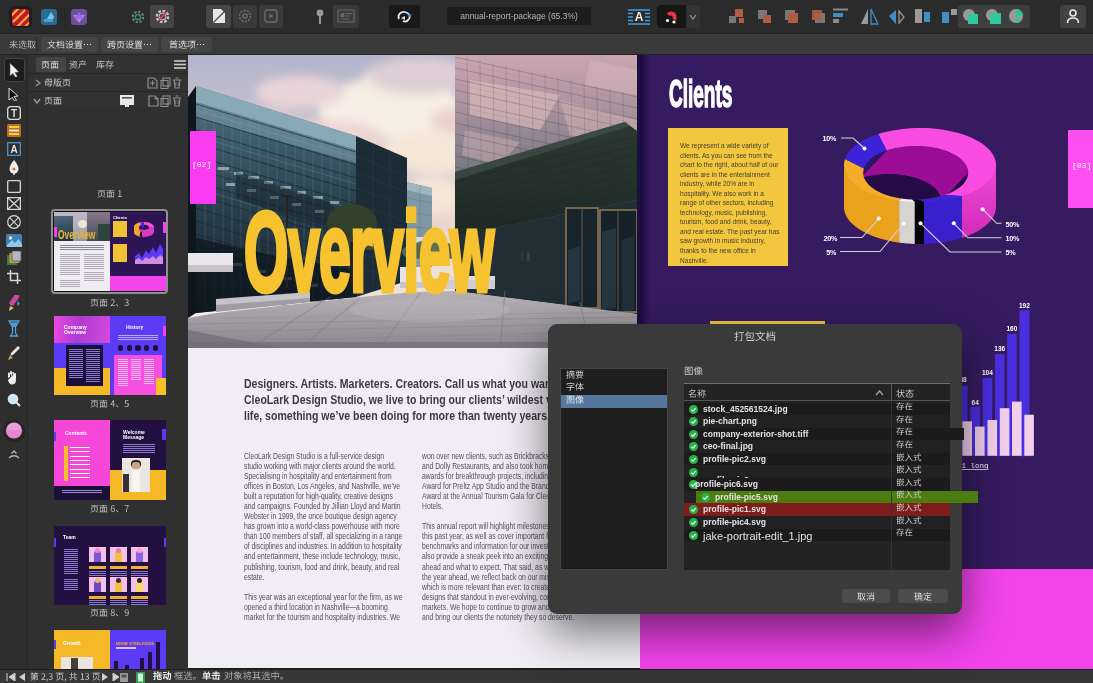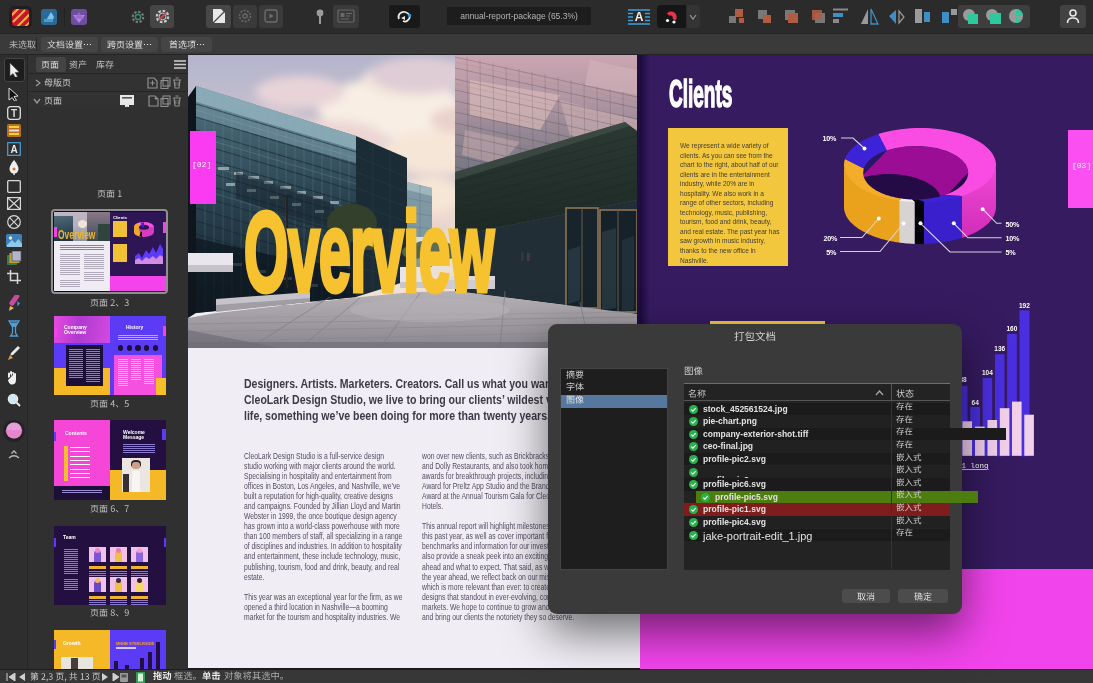--- a/index.html
+++ b/index.html
@@ -988,21 +988,21 @@
           <div class="abs" style="left:0;top:31.1px;width:266px;height:12.6px;background:#212121">
 <svg class="abs" style="left:5px;top:2px" width="9" height="9">
               <circle cx="4.5" cy="4.5" r="4.5" fill="#28b24c"></circle>
               <path d="M2.3 4.6l1.6 1.6 2.8-3" fill="none" stroke="#fff" stroke-width="1.2"></path>
             </svg>
 <span class="abs" style="left:19px;top:1px;color:#e2e2e2;font-size:8.5px;font-weight:bold">pie-chart.png</span>
 </div>
           <svg style="position:fixed;left:895.5px;top:414.7px;z-index:90" width="19.0" height="11.1">
             <path d="M2.8 5.2H8.1V5.8H2.8ZM3.6 3.0H7.1V3.6H3.6ZM5.2 4.5H5.9V7.4Q5.9 7.7 5.8 7.8Q5.7 8.0 5.5 8.1Q5.3 8.1 4.9 8.1Q4.6 8.2 4.0 8.2Q4.0 8.0 3.9 7.8Q3.9 7.7 3.8 7.5Q4.1 7.6 4.3 7.6Q4.6 7.6 4.8 7.6Q5.0 7.6 5.0 7.6Q5.1 7.5 5.2 7.5Q5.2 7.5 5.2 7.4ZM6.9 3.0H7.1L7.2 3.0L7.6 3.3Q7.3 3.6 7.0 3.9Q6.7 4.2 6.3 4.4Q5.9 4.7 5.6 4.9Q5.5 4.8 5.4 4.7Q5.3 4.6 5.2 4.5Q5.5 4.3 5.8 4.1Q6.2 3.9 6.5 3.6Q6.7 3.4 6.9 3.1ZM0.5 1.5H8.0V2.1H0.5ZM3.3 0.3 3.9 0.5Q3.6 1.5 3.2 2.4Q2.7 3.4 2.1 4.2Q1.4 5.0 0.6 5.6Q0.6 5.6 0.5 5.5Q0.4 5.4 0.4 5.2Q0.3 5.1 0.3 5.1Q0.8 4.7 1.3 4.1Q1.8 3.6 2.2 3.0Q2.5 2.3 2.8 1.7Q3.1 1.0 3.3 0.3ZM1.6 3.8H2.2V8.1H1.6Z M9.0 1.7H16.5V2.3H9.0ZM11.7 4.3H16.1V4.9H11.7ZM11.3 7.4H16.5V8.0H11.3ZM13.6 2.7H14.2V7.7H13.6ZM11.8 0.3 12.5 0.5Q12.2 1.5 11.7 2.4Q11.3 3.4 10.6 4.2Q10.0 5.0 9.2 5.6Q9.1 5.6 9.1 5.4Q9.0 5.3 8.9 5.2Q8.9 5.1 8.8 5.1Q9.4 4.6 9.9 4.1Q10.3 3.6 10.7 2.9Q11.1 2.3 11.4 1.7Q11.6 1.0 11.8 0.3ZM10.1 3.8H10.8V8.1H10.1Z" fill="#d0d0d0"></path>
           </svg>
-          <div class="abs" style="left:0;top:43.7px;width:322px;height:12.6px;background:#1b1b1b">
+          <div class="abs" style="left:0;top:43.7px;width:280px;height:12.6px;background:#1b1b1b">
 <svg class="abs" style="left:5px;top:2px" width="9" height="9">
               <circle cx="4.5" cy="4.5" r="4.5" fill="#28b24c"></circle>
               <path d="M2.3 4.6l1.6 1.6 2.8-3" fill="none" stroke="#fff" stroke-width="1.2"></path>
             </svg>
 <span class="abs" style="left:19px;top:1px;color:#e2e2e2;font-size:8.5px;font-weight:bold">company-exterior-shot.tiff</span>
 </div>
           <svg style="position:fixed;left:895.5px;top:427.3px;z-index:90" width="19.0" height="11.1">
             <path d="M2.8 5.2H8.1V5.8H2.8ZM3.6 3.0H7.1V3.6H3.6ZM5.2 4.5H5.9V7.4Q5.9 7.7 5.8 7.8Q5.7 8.0 5.5 8.1Q5.3 8.1 4.9 8.1Q4.6 8.2 4.0 8.2Q4.0 8.0 3.9 7.8Q3.9 7.7 3.8 7.5Q4.1 7.6 4.3 7.6Q4.6 7.6 4.8 7.6Q5.0 7.6 5.0 7.6Q5.1 7.5 5.2 7.5Q5.2 7.5 5.2 7.4ZM6.9 3.0H7.1L7.2 3.0L7.6 3.3Q7.3 3.6 7.0 3.9Q6.7 4.2 6.3 4.4Q5.9 4.7 5.6 4.9Q5.5 4.8 5.4 4.7Q5.3 4.6 5.2 4.5Q5.5 4.3 5.8 4.1Q6.2 3.9 6.5 3.6Q6.7 3.4 6.9 3.1ZM0.5 1.5H8.0V2.1H0.5ZM3.3 0.3 3.9 0.5Q3.6 1.5 3.2 2.4Q2.7 3.4 2.1 4.2Q1.4 5.0 0.6 5.6Q0.6 5.6 0.5 5.5Q0.4 5.4 0.4 5.2Q0.3 5.1 0.3 5.1Q0.8 4.7 1.3 4.1Q1.8 3.6 2.2 3.0Q2.5 2.3 2.8 1.7Q3.1 1.0 3.3 0.3ZM1.6 3.8H2.2V8.1H1.6Z M9.0 1.7H16.5V2.3H9.0ZM11.7 4.3H16.1V4.9H11.7ZM11.3 7.4H16.5V8.0H11.3ZM13.6 2.7H14.2V7.7H13.6ZM11.8 0.3 12.5 0.5Q12.2 1.5 11.7 2.4Q11.3 3.4 10.6 4.2Q10.0 5.0 9.2 5.6Q9.1 5.6 9.1 5.4Q9.0 5.3 8.9 5.2Q8.9 5.1 8.8 5.1Q9.4 4.6 9.9 4.1Q10.3 3.6 10.7 2.9Q11.1 2.3 11.4 1.7Q11.6 1.0 11.8 0.3ZM10.1 3.8H10.8V8.1H10.1Z" fill="#d0d0d0"></path>
           </svg>
           <div class="abs" style="left:0;top:56.3px;width:266px;height:12.6px;background:#212121">
@@ -1033,21 +1033,21 @@
 <span class="abs" style="left:19px;top:9px;color:#e2e2e2;font-size:8.5px;font-weight:bold">profile-pic3.svg</span>
 </div>
           <svg style="position:fixed;left:895.5px;top:465.1px;z-index:90" width="27.5" height="11.1">
             <path d="M7.5 3.2H7.6L7.7 3.2L8.1 3.3Q8.0 3.8 7.8 4.3Q7.7 4.9 7.6 5.2L7.1 5.1Q7.2 4.9 7.2 4.6Q7.3 4.3 7.4 3.9Q7.5 3.6 7.5 3.3ZM5.1 3.2H7.7V3.8H4.9ZM0.4 3.4H4.4V4.0H0.4ZM1.4 5.1H3.5V5.7H1.4ZM1.4 6.9H3.5V7.4H1.4ZM1.1 2.5H1.7V8.2H1.1ZM3.2 2.5H3.8V8.0H3.2ZM5.0 2.4 5.6 2.5Q5.5 3.3 5.2 4.1Q5.0 4.9 4.7 5.4Q4.6 5.3 4.5 5.3Q4.4 5.2 4.3 5.2Q4.2 5.1 4.1 5.1Q4.5 4.6 4.7 3.9Q4.9 3.1 5.0 2.4ZM1.0 0.6H1.6V1.6H6.9V0.6H7.6V2.2H1.0ZM3.9 0.3H4.6V1.9H3.9ZM5.8 4.2H6.5V4.5Q6.5 4.9 6.4 5.3Q6.4 5.7 6.2 6.2Q6.0 6.7 5.6 7.2Q5.2 7.7 4.5 8.2Q4.4 8.1 4.3 7.9Q4.1 7.8 4.0 7.8Q4.7 7.4 5.0 6.9Q5.4 6.5 5.6 6.0Q5.8 5.6 5.8 5.2Q5.8 4.8 5.8 4.5ZM6.4 5.3Q6.6 6.0 7.1 6.7Q7.5 7.3 8.2 7.7Q8.1 7.7 8.0 7.8Q7.9 7.9 7.8 8.0Q7.8 8.1 7.7 8.2Q7.1 7.8 6.6 7.0Q6.1 6.3 5.9 5.4Z M11.0 1.1 11.4 0.5Q12.0 0.9 12.4 1.4Q12.8 1.9 13.1 2.4Q13.5 3.0 13.7 3.5Q14.0 4.0 14.3 4.6Q14.6 5.1 14.9 5.6Q15.2 6.1 15.6 6.5Q16.1 7.0 16.7 7.4Q16.6 7.4 16.6 7.6Q16.5 7.7 16.5 7.8Q16.4 8.0 16.4 8.1Q15.8 7.7 15.3 7.3Q14.8 6.8 14.5 6.3Q14.1 5.7 13.8 5.2Q13.6 4.6 13.3 4.0Q13.0 3.5 12.7 2.9Q12.4 2.4 12.0 1.9Q11.6 1.4 11.0 1.1ZM12.4 2.3 13.1 2.5Q12.8 3.8 12.3 4.9Q11.8 5.9 11.1 6.7Q10.4 7.5 9.4 8.1Q9.4 8.0 9.3 7.9Q9.2 7.8 9.1 7.7Q8.9 7.6 8.8 7.6Q10.3 6.8 11.2 5.5Q12.0 4.2 12.4 2.3Z M23.0 0.8 23.5 0.4Q23.7 0.5 23.9 0.7Q24.2 0.9 24.4 1.1Q24.6 1.3 24.7 1.4L24.2 1.8Q24.1 1.7 23.9 1.5Q23.7 1.3 23.5 1.1Q23.3 0.9 23.0 0.8ZM17.5 1.9H25.0V2.5H17.5ZM17.8 3.8H21.5V4.4H17.8ZM19.3 4.1H19.9V7.2H19.3ZM17.5 7.3Q18.0 7.2 18.7 7.0Q19.4 6.9 20.2 6.7Q21.0 6.6 21.8 6.4L21.8 7.0Q21.1 7.1 20.3 7.3Q19.6 7.5 18.9 7.6Q18.3 7.8 17.7 7.9ZM21.8 0.4H22.5Q22.5 1.6 22.6 2.6Q22.6 3.7 22.8 4.6Q23.0 5.5 23.2 6.1Q23.4 6.8 23.7 7.2Q24.0 7.5 24.3 7.5Q24.4 7.5 24.5 7.1Q24.6 6.8 24.7 5.9Q24.8 6.0 24.9 6.1Q25.1 6.2 25.2 6.3Q25.2 7.0 25.1 7.4Q24.9 7.8 24.7 8.0Q24.5 8.2 24.2 8.2Q23.8 8.2 23.4 7.9Q23.1 7.6 22.8 7.1Q22.6 6.5 22.4 5.8Q22.2 5.1 22.1 4.2Q21.9 3.4 21.9 2.4Q21.8 1.4 21.8 0.4Z" fill="#d0d0d0"></path>
           </svg>
           <div class="abs" style="left:0;top:94.1px;width:266px;height:12.6px;background:#1b1b1b">
 <svg class="abs" style="left:5px;top:2px" width="9" height="9">
               <circle cx="4.5" cy="4.5" r="4.5" fill="#28b24c"></circle>
               <path d="M2.3 4.6l1.6 1.6 2.8-3" fill="none" stroke="#fff" stroke-width="1.2"></path>
             </svg>
-<span class="abs" style="left:19px;top:1px;color:#e2e2e2;font-size:8.5px;font-weight:bold">profile-pic6.svg</span>
+<span class="abs" style="left:11px;top:1px;color:#e2e2e2;font-size:8.5px;font-weight:bold">profile-pic6.svg</span>
 </div>
           <svg style="position:fixed;left:895.5px;top:477.7px;z-index:90" width="27.5" height="11.1">
             <path d="M7.5 3.2H7.6L7.7 3.2L8.1 3.3Q8.0 3.8 7.8 4.3Q7.7 4.9 7.6 5.2L7.1 5.1Q7.2 4.9 7.2 4.6Q7.3 4.3 7.4 3.9Q7.5 3.6 7.5 3.3ZM5.1 3.2H7.7V3.8H4.9ZM0.4 3.4H4.4V4.0H0.4ZM1.4 5.1H3.5V5.7H1.4ZM1.4 6.9H3.5V7.4H1.4ZM1.1 2.5H1.7V8.2H1.1ZM3.2 2.5H3.8V8.0H3.2ZM5.0 2.4 5.6 2.5Q5.5 3.3 5.2 4.1Q5.0 4.9 4.7 5.4Q4.6 5.3 4.5 5.3Q4.4 5.2 4.3 5.2Q4.2 5.1 4.1 5.1Q4.5 4.6 4.7 3.9Q4.9 3.1 5.0 2.4ZM1.0 0.6H1.6V1.6H6.9V0.6H7.6V2.2H1.0ZM3.9 0.3H4.6V1.9H3.9ZM5.8 4.2H6.5V4.5Q6.5 4.9 6.4 5.3Q6.4 5.7 6.2 6.2Q6.0 6.7 5.6 7.2Q5.2 7.7 4.5 8.2Q4.4 8.1 4.3 7.9Q4.1 7.8 4.0 7.8Q4.7 7.4 5.0 6.9Q5.4 6.5 5.6 6.0Q5.8 5.6 5.8 5.2Q5.8 4.8 5.8 4.5ZM6.4 5.3Q6.6 6.0 7.1 6.7Q7.5 7.3 8.2 7.7Q8.1 7.7 8.0 7.8Q7.9 7.9 7.8 8.0Q7.8 8.1 7.7 8.2Q7.1 7.8 6.6 7.0Q6.1 6.3 5.9 5.4Z M11.0 1.1 11.4 0.5Q12.0 0.9 12.4 1.4Q12.8 1.9 13.1 2.4Q13.5 3.0 13.7 3.5Q14.0 4.0 14.3 4.6Q14.6 5.1 14.9 5.6Q15.2 6.1 15.6 6.5Q16.1 7.0 16.7 7.4Q16.6 7.4 16.6 7.6Q16.5 7.7 16.5 7.8Q16.4 8.0 16.4 8.1Q15.8 7.7 15.3 7.3Q14.8 6.8 14.5 6.3Q14.1 5.7 13.8 5.2Q13.6 4.6 13.3 4.0Q13.0 3.5 12.7 2.9Q12.4 2.4 12.0 1.9Q11.6 1.4 11.0 1.1ZM12.4 2.3 13.1 2.5Q12.8 3.8 12.3 4.9Q11.8 5.9 11.1 6.7Q10.4 7.5 9.4 8.1Q9.4 8.0 9.3 7.9Q9.2 7.8 9.1 7.7Q8.9 7.6 8.8 7.6Q10.3 6.8 11.2 5.5Q12.0 4.2 12.4 2.3Z M23.0 0.8 23.5 0.4Q23.7 0.5 23.9 0.7Q24.2 0.9 24.4 1.1Q24.6 1.3 24.7 1.4L24.2 1.8Q24.1 1.7 23.9 1.5Q23.7 1.3 23.5 1.1Q23.3 0.9 23.0 0.8ZM17.5 1.9H25.0V2.5H17.5ZM17.8 3.8H21.5V4.4H17.8ZM19.3 4.1H19.9V7.2H19.3ZM17.5 7.3Q18.0 7.2 18.7 7.0Q19.4 6.9 20.2 6.7Q21.0 6.6 21.8 6.4L21.8 7.0Q21.1 7.1 20.3 7.3Q19.6 7.5 18.9 7.6Q18.3 7.8 17.7 7.9ZM21.8 0.4H22.5Q22.5 1.6 22.6 2.6Q22.6 3.7 22.8 4.6Q23.0 5.5 23.2 6.1Q23.4 6.8 23.7 7.2Q24.0 7.5 24.3 7.5Q24.4 7.5 24.5 7.1Q24.6 6.8 24.7 5.9Q24.8 6.0 24.9 6.1Q25.1 6.2 25.2 6.3Q25.2 7.0 25.1 7.4Q24.9 7.8 24.7 8.0Q24.5 8.2 24.2 8.2Q23.8 8.2 23.4 7.9Q23.1 7.6 22.8 7.1Q22.6 6.5 22.4 5.8Q22.2 5.1 22.1 4.2Q21.9 3.4 21.9 2.4Q21.8 1.4 21.8 0.4Z" fill="#d0d0d0"></path>
           </svg>
           <div class="abs" style="left:12px;top:106.7px;width:282px;height:12.6px;background:#4d7c0f">
 <svg class="abs" style="left:5px;top:2px" width="9" height="9">
               <circle cx="4.5" cy="4.5" r="4.5" fill="#28b24c"></circle>
               <path d="M2.3 4.6l1.6 1.6 2.8-3" fill="none" stroke="#fff" stroke-width="1.2"></path>
             </svg>
 <span class="abs" style="left:19px;top:1px;color:#e2e2e2;font-size:8.5px;font-weight:bold">profile-pic5.svg</span>

